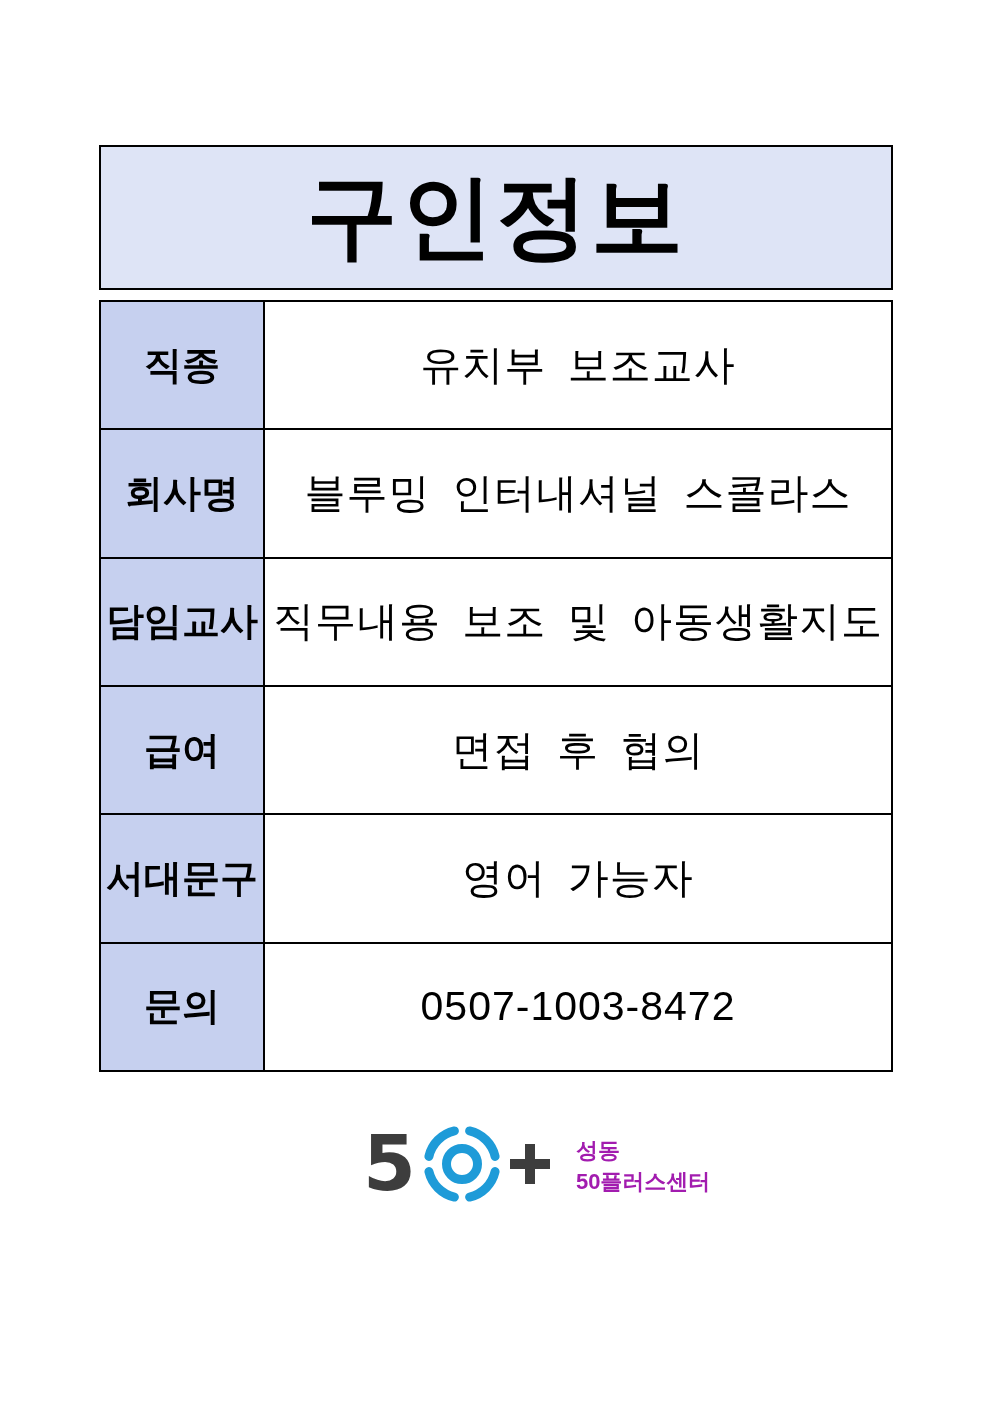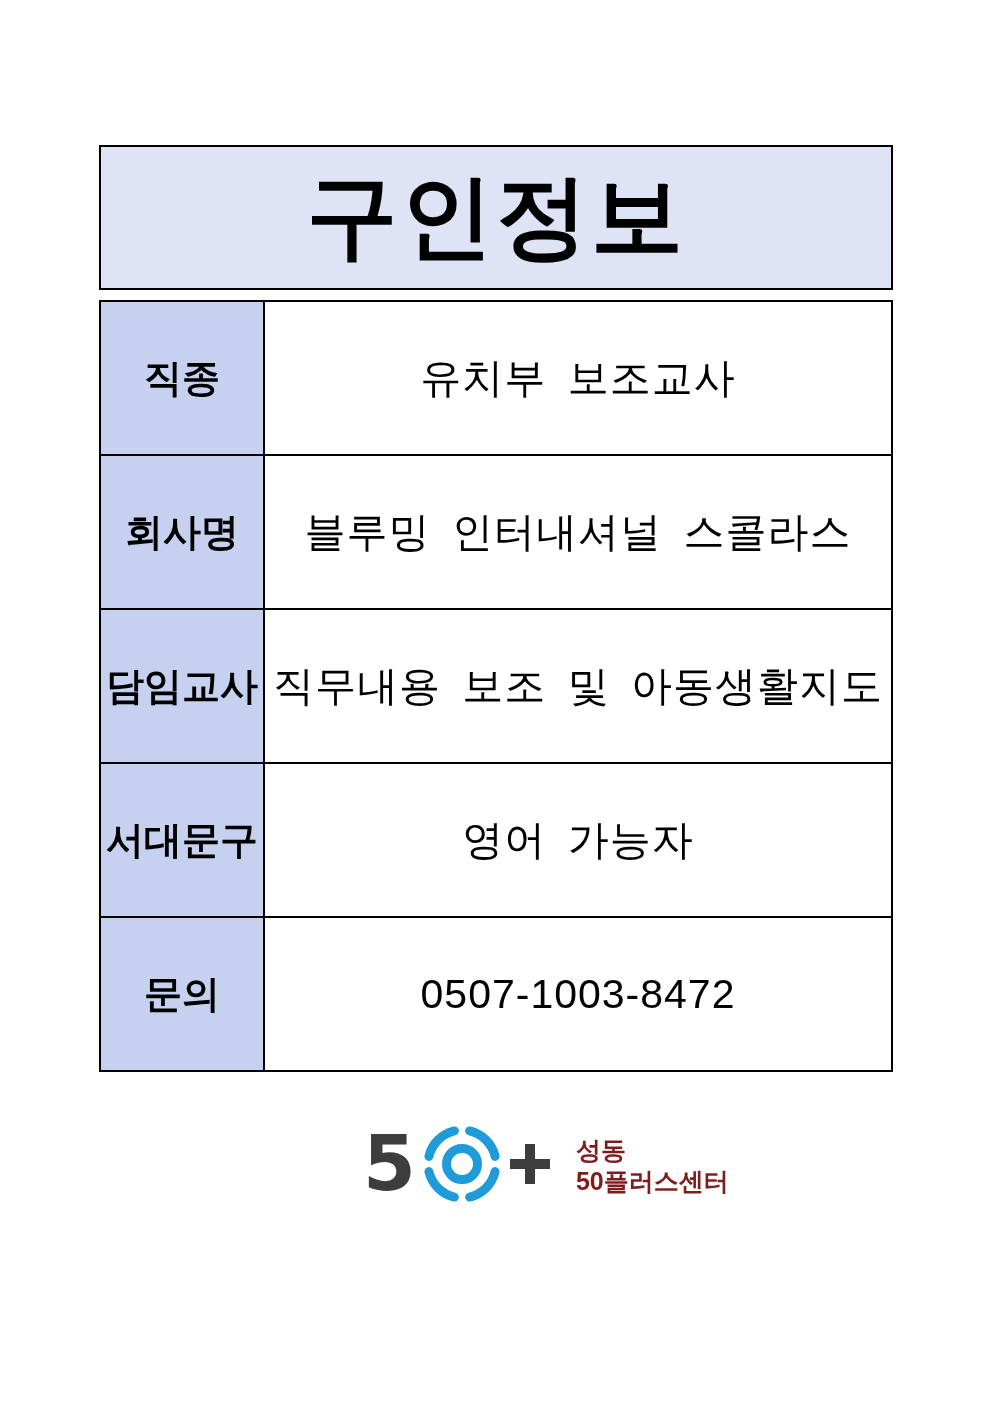--- a/index.html
+++ b/index.html
@@ -95,23 +95,23 @@
     display: block;
   }
   .logo-plus {
     width: 40px;
     height: 40px;
     margin-left: 7px;
     display: block;
   }
   .logo-text {
     margin-left: 26px;
-    font-size: 25px;
+    font-size: 22px;
     font-weight: bold;
-    color: #7f1d1d;
+    color: #a21caf;
     line-height: 31px;
     text-align: left;
     transform: translateY(2px);
   }
 </style>
 </head>
 <body>
 
 <div class="page">
 
@@ -125,20 +125,24 @@
         <td class="label-cell">직종</td>
         <td class="value-cell">유치부 보조교사</td>
       </tr>
       <tr>
         <td class="label-cell">회사명</td>
         <td class="value-cell">블루밍 인터내셔널 스콜라스</td>
       </tr>
       <tr>
         <td class="label-cell">담임교사</td>
         <td class="value-cell">직무내용 보조 및 아동생활지도</td>
+      </tr>
+      <tr>
+        <td class="label-cell">급여</td>
+        <td class="value-cell">면접 후 협의</td>
       </tr>
       <tr>
         <td class="label-cell">서대문구</td>
         <td class="value-cell">영어 가능자</td>
       </tr>
       <tr>
         <td class="label-cell">문의</td>
         <td class="value-cell">0507-1003-8472</td>
       </tr>
     </tbody>

